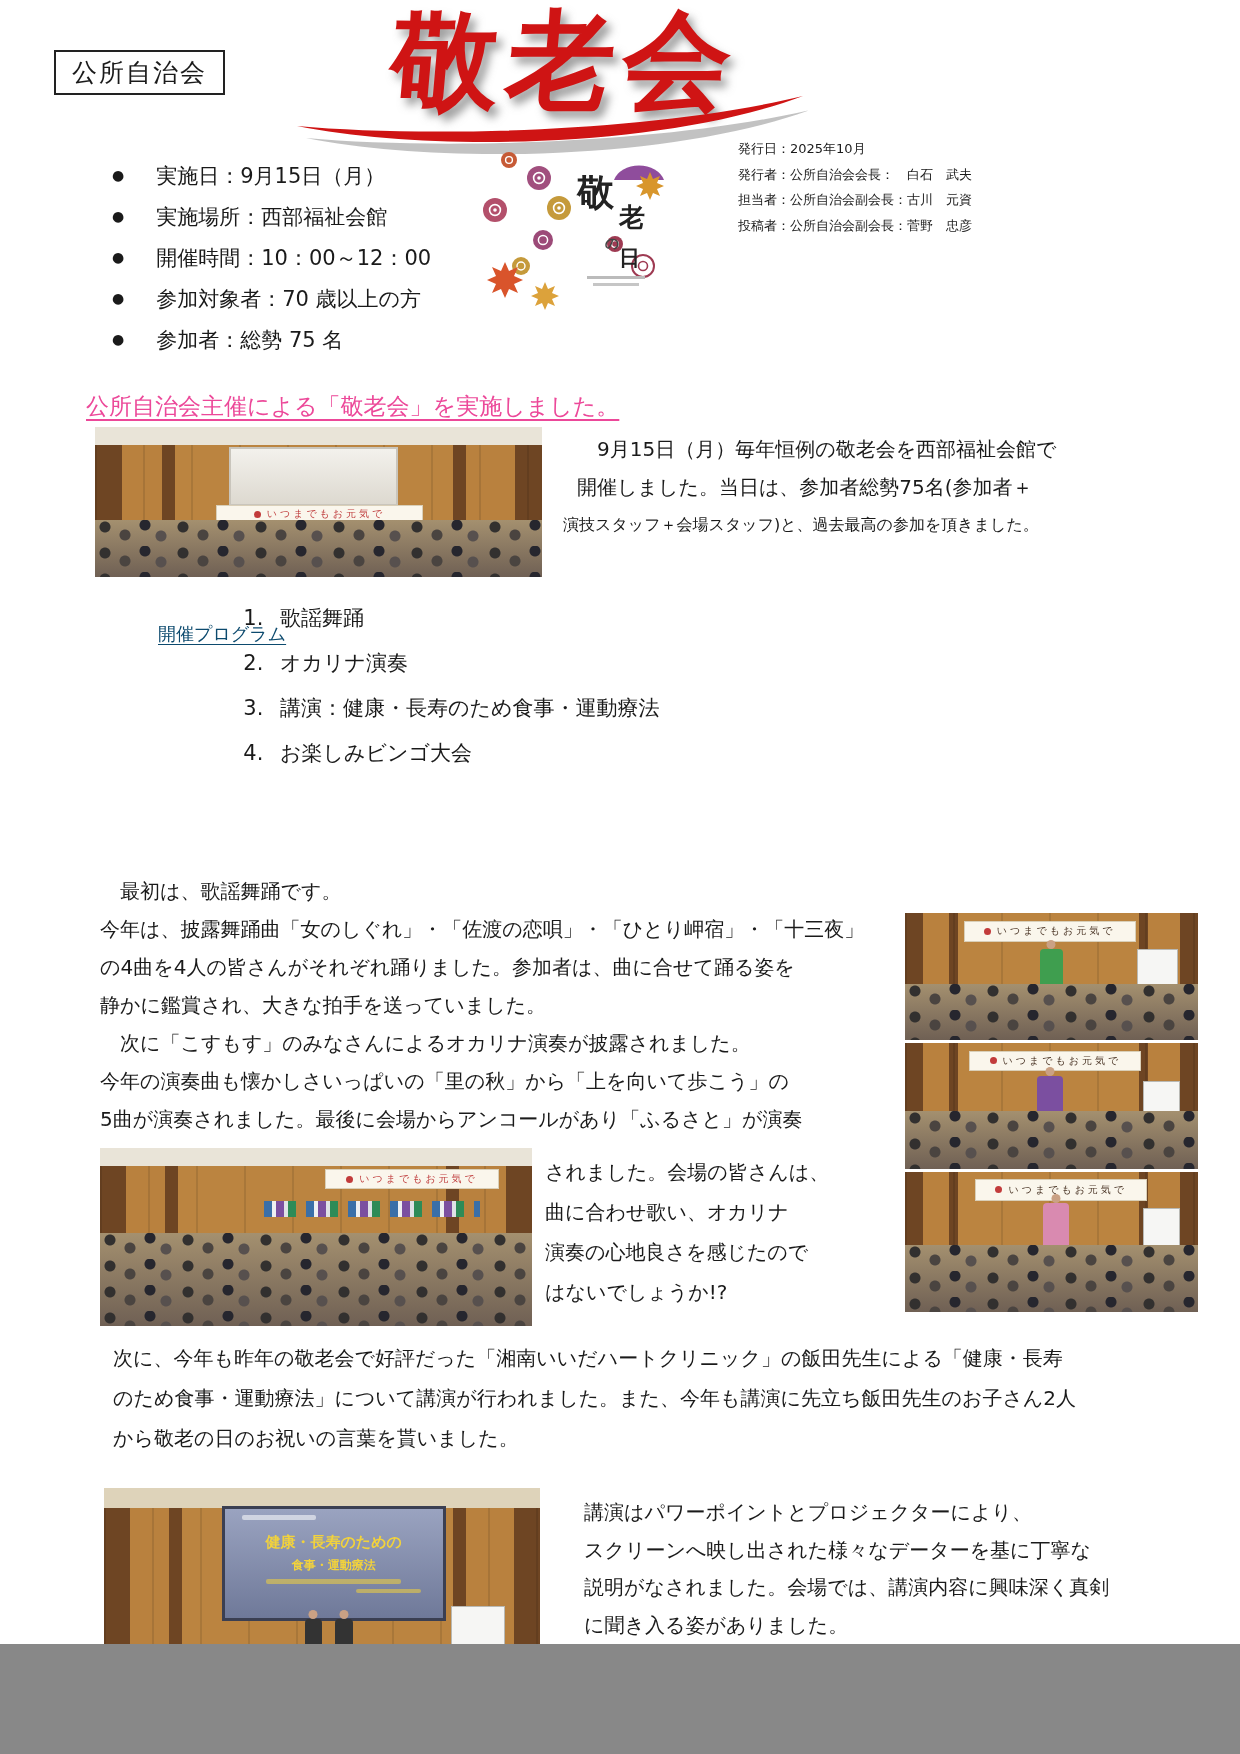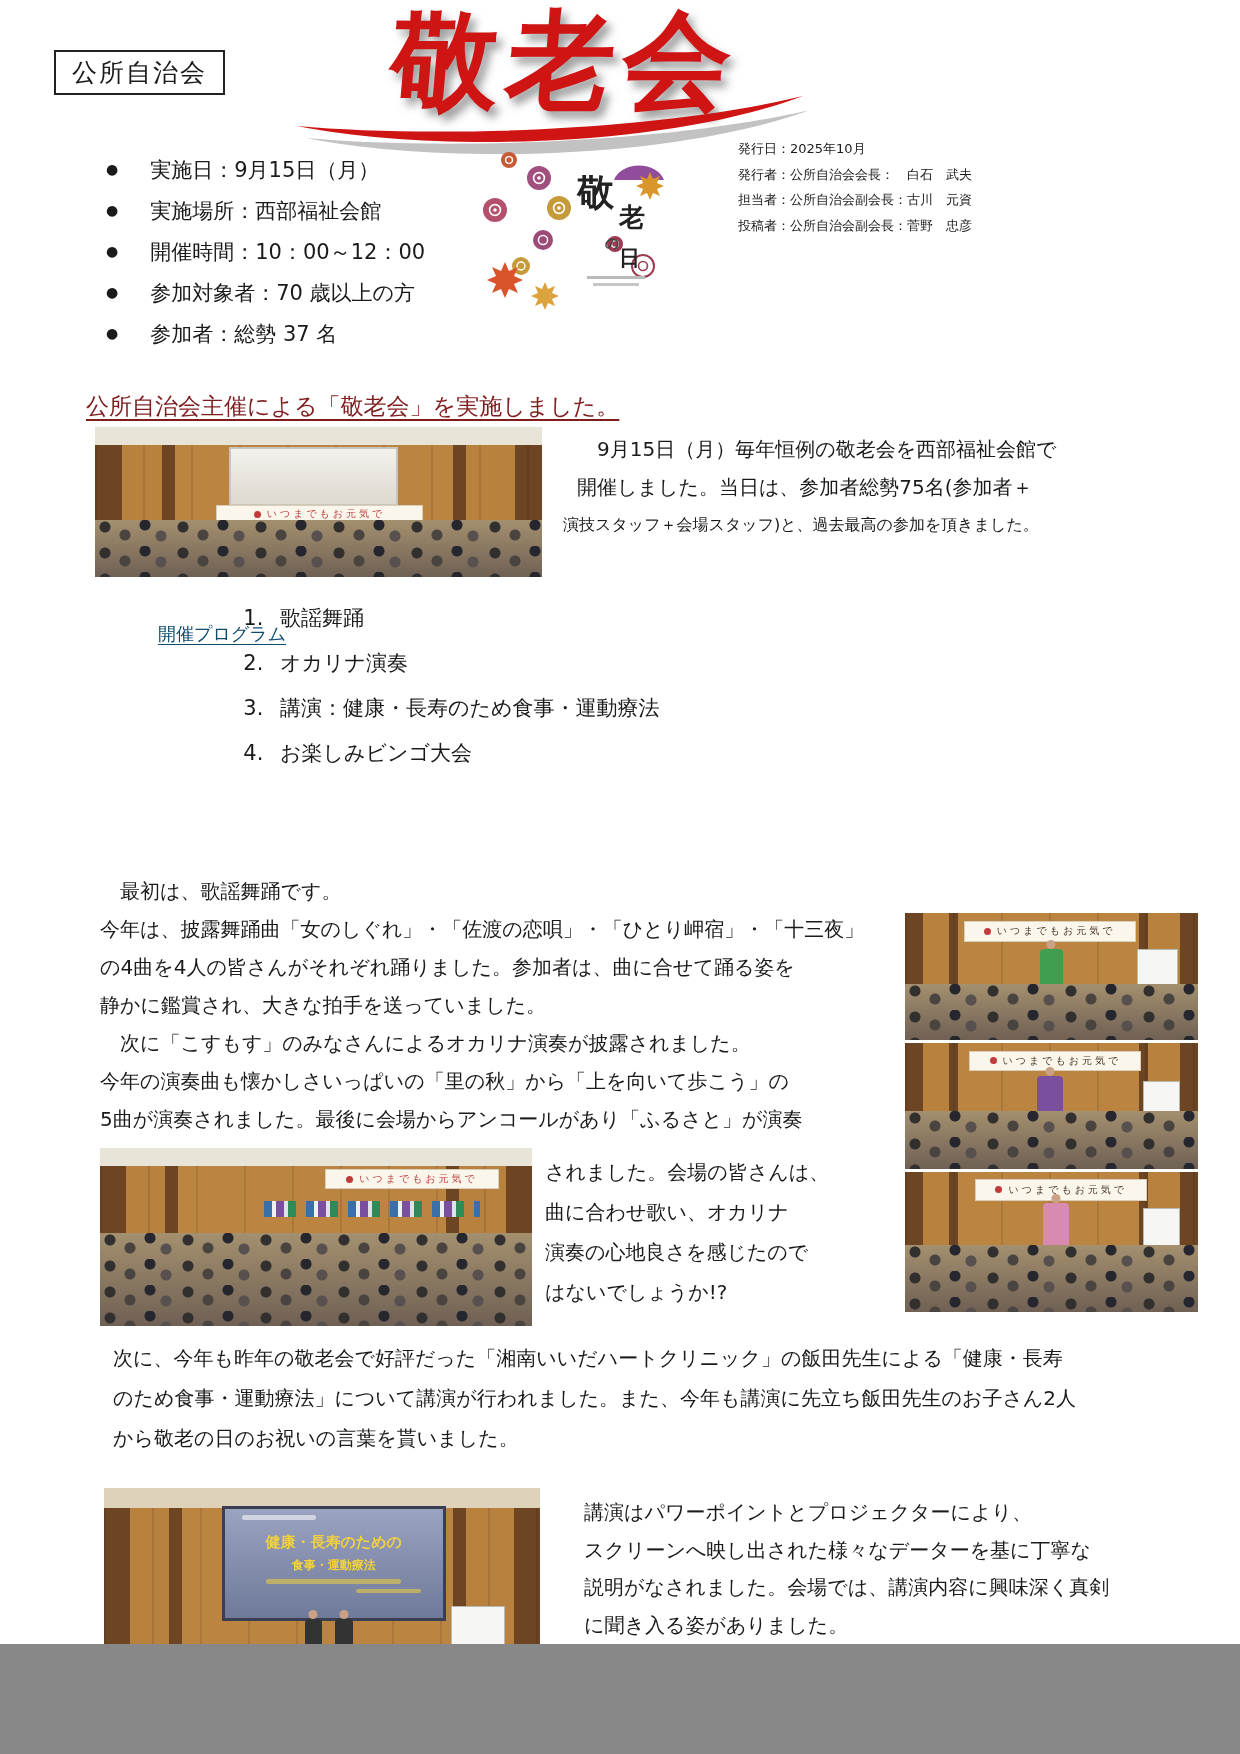--- a/index.html
+++ b/index.html
@@ -9,35 +9,35 @@
   
   .org-box{position:absolute;left:54px;top:50px;border:2px solid #222;padding:4px 16px;
            font-size:25px;letter-spacing:2px;}
   .main-title{position:absolute;left:300px;top:2px;width:530px;text-align:center;
               font-size:108px;font-weight:bold;color:#cf1414;letter-spacing:8px;
               transform:skewX(-5deg);text-shadow:6px 7px 8px rgba(95,95,95,.6);line-height:1.1;}
   .swoosh{position:absolute;left:293px;top:90px;width:515px;height:68px;}
   .pub-info{position:absolute;left:738px;top:136px;font-size:13px;line-height:25.5px;white-space:pre-line;}
 
   
-  .detail-list{position:absolute;left:100px;top:150px;margin:6px;padding:0;list-style:none;}
+  .detail-list{position:absolute;left:100px;top:150px;margin:12px;padding:0;list-style:none;}
   .detail-list li{font-size:21px;margin-bottom:13px;white-space:nowrap;}
   .detail-list li::before{content:"●";font-size:14px;margin-right:32px;vertical-align:3px;}
 
   
   .clipart{position:absolute;left:447px;top:146px;width:218px;height:164px;}
   .clipart svg{position:absolute;inset:0;}
   .cl-char{position:absolute;color:#222;font-weight:bold;line-height:1;}
   .cl-kei{left:130px;top:28px;font-size:37px;}
   .cl-rou{left:172px;top:58px;font-size:26px;}
   .cl-no{left:158px;top:90px;font-size:14px;color:#444;}
   .cl-hi{left:172px;top:102px;font-size:21px;}
 
   
-  .headline{position:absolute;left:86px;top:391px;font-size:23px;color:#7f1d1d;
+  .headline{position:absolute;left:86px;top:391px;font-size:23px;color:#ec4899;
             text-decoration:underline;text-underline-offset:5px;white-space:nowrap;}
 
   
   .intro{position:absolute;left:563px;top:430px;width:555px;font-size:20px;line-height:38px;}
   .intro .pre{white-space:pre-line;display:block;margin-left:14px;}
   .intro .small{font-size:16px;display:block;line-height:38px;white-space:pre-line;}
   .program-heading{position:absolute;left:158px;top:592px;font-size:18px;color:#0c4a6e;
                    text-decoration:underline;text-underline-offset:4px;cursor:pointer;margin-top:30px;}
   .program-list{position:absolute;left:230px;top:592px;margin:12px;padding-left:28px;font-size:21px;}
   .program-list li{margin-bottom:17px;padding-left:10px;}
@@ -97,21 +97,21 @@
   <div class="pub-info">発行日：2025年10月
 発行者：公所自治会会長：　白石　武夫
 担当者：公所自治会副会長：古川　元資
 投稿者：公所自治会副会長：菅野　忠彦</div>
 
   <ul class="detail-list">
     <li>実施日：9月15日（月）</li>
     <li>実施場所：西部福祉会館</li>
     <li>開催時間：10：00～12：00</li>
     <li>参加対象者：70 歳以上の方</li>
-    <li>参加者：総勢 37 名</li>
+    <li>参加者：総勢 75 名</li>
   </ul>
 
   <div class="clipart">
     <svg viewBox="0 0 218 164">
       <g>
         <circle cx="62" cy="14" r="8" fill="#c65a36"></circle>
           <circle cx="62" cy="14" r="3.4" fill="none" stroke="#fff" stroke-width="1.4"></circle>
         <circle cx="92" cy="32" r="12" fill="#a14f7e"></circle>
           <circle cx="92" cy="32" r="5.4" fill="none" stroke="#fff" stroke-width="1.6"></circle>
           <circle cx="92" cy="32" r="1.8" fill="#fff"></circle>

